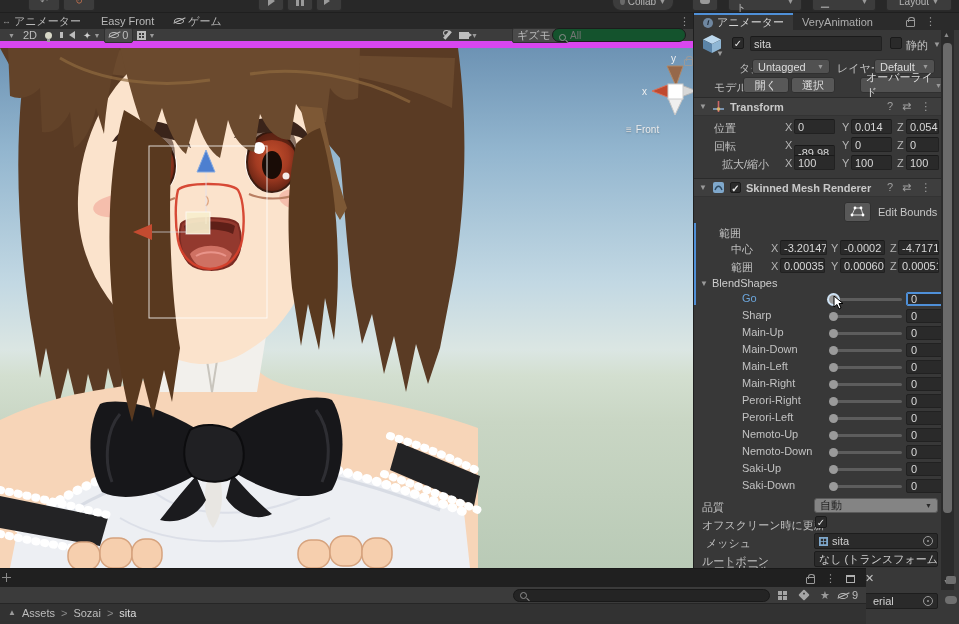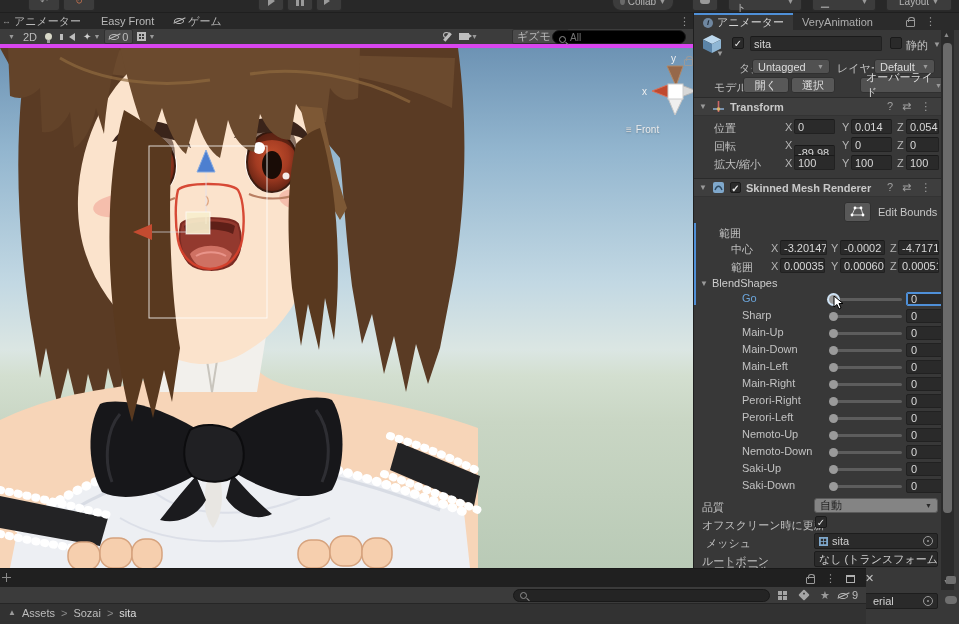--- a/index.html
+++ b/index.html
@@ -16,24 +16,24 @@
   .stepbar{width:2px;height:8px;background:#9a9a9a}
   .dd-arrow{font-size:7px;color:#999;line-height:1}
   .cloud{width:14px;height:6px;background:#9a9a9a;border-radius:4px;position:relative}
   .cloud::before{content:"";position:absolute;left:3px;top:-3px;width:6px;height:6px;background:#9a9a9a;border-radius:50%}
   
   .pane-tabs{position:absolute;left:0;top:13px;width:693px;height:16px;background:#282828;display:flex;align-items:center;color:#b9b9b9}
   .ptab{display:flex;align-items:center;gap:3px;padding:0 10px;height:16px}
   .mini-ic{font-size:9px;color:#8f8f8f}
   .kebab{color:#9a9a9a;font-size:11px}
   
-  .scene-toolbar{position:absolute;left:0;top:29px;width:693px;height:19px;background:#3c3c3c;border-bottom:4px solid #d946ef;display:flex;align-items:center}
+  .scene-toolbar{position:absolute;left:0;top:29px;width:693px;height:19px;background:#3c3c3c;border-bottom:7px solid #d946ef;display:flex;align-items:center}
   .stb{display:flex;align-items:center;gap:2px;height:15px;padding:0 4px;border-radius:2px;color:#bdbdbd}
   .stb.toggled{background:#4b4b4b;border:1px solid #303030}
-  .searchbox{display:flex;align-items:flex-end;height:14px;background:#000000;border:1px solid #1c1c1c;border-radius:8px;padding:0 6px;gap:4px}
+  .searchbox{display:flex;align-items:flex-end;height:14px;background:#14532d;border:1px solid #1c1c1c;border-radius:8px;padding:0 6px;gap:4px}
   .searchbox input{background:transparent;border:none;outline:none;color:#aaa;font-size:10px;width:100px;font-family:"Liberation Sans",sans-serif}
   .mag{width:7px;height:7px;border:1px solid #8e8e8e;border-radius:50%;position:relative}
   .mag::after{content:"";position:absolute;left:5px;top:6px;width:4px;height:1px;background:#8e8e8e;transform:rotate(45deg)}
   .bulb{width:7px;height:7px;border-radius:50%;background:#d8d8c8;position:relative}
   .bulb::after{content:"";position:absolute;left:2px;top:7px;width:3px;height:3px;background:#9a9a9a}
   .spk{width:0;height:0;border-right:6px solid #bdbdbd;border-top:4px solid transparent;border-bottom:4px solid transparent;position:relative}
   .spk::before{content:"";position:absolute;left:-9px;top:-3px;width:3px;height:6px;background:#bdbdbd}
   .gridic{width:9px;height:9px;background:
      linear-gradient(#bbb 1px,transparent 1px) 0 0/3px 3px,
      linear-gradient(90deg,#bbb 1px,transparent 1px) 0 0/3px 3px;border:1px solid #bbb}
@@ -405,21 +405,21 @@
     <div>
       <span class="row-lbl" style="position:absolute;left:20px;top:126px">回転</span>
       <span class="axl" style="position:absolute;left:91px;top:126px">X</span>
       <span class="nf" style="position:absolute;left:100px;top:132px;width:41px">-89.98</span>
       <span class="axl" style="position:absolute;left:148px;top:126px">Y</span>
       <span class="nf" style="position:absolute;left:157px;top:124px;width:41px">0</span>
       <span class="axl" style="position:absolute;left:203px;top:126px">Z</span>
       <span class="nf" style="position:absolute;left:212px;top:124px;width:33px">0</span>
     </div>
     <div>
-      <span class="row-lbl" style="position:absolute;left:20px;top:144px">拡大/縮小</span>
+      <span class="row-lbl" style="position:absolute;left:28px;top:144px">拡大/縮小</span>
       <span class="axl" style="position:absolute;left:91px;top:144px">X</span>
       <span class="nf" style="position:absolute;left:100px;top:142px;width:41px">100</span>
       <span class="axl" style="position:absolute;left:148px;top:144px">Y</span>
       <span class="nf" style="position:absolute;left:157px;top:142px;width:41px">100</span>
       <span class="axl" style="position:absolute;left:203px;top:144px">Z</span>
       <span class="nf" style="position:absolute;left:212px;top:142px;width:33px">100</span>
     </div>
 
     <div class="comp-hdr" style="top:165px">
       <span class="fold">▼</span>

